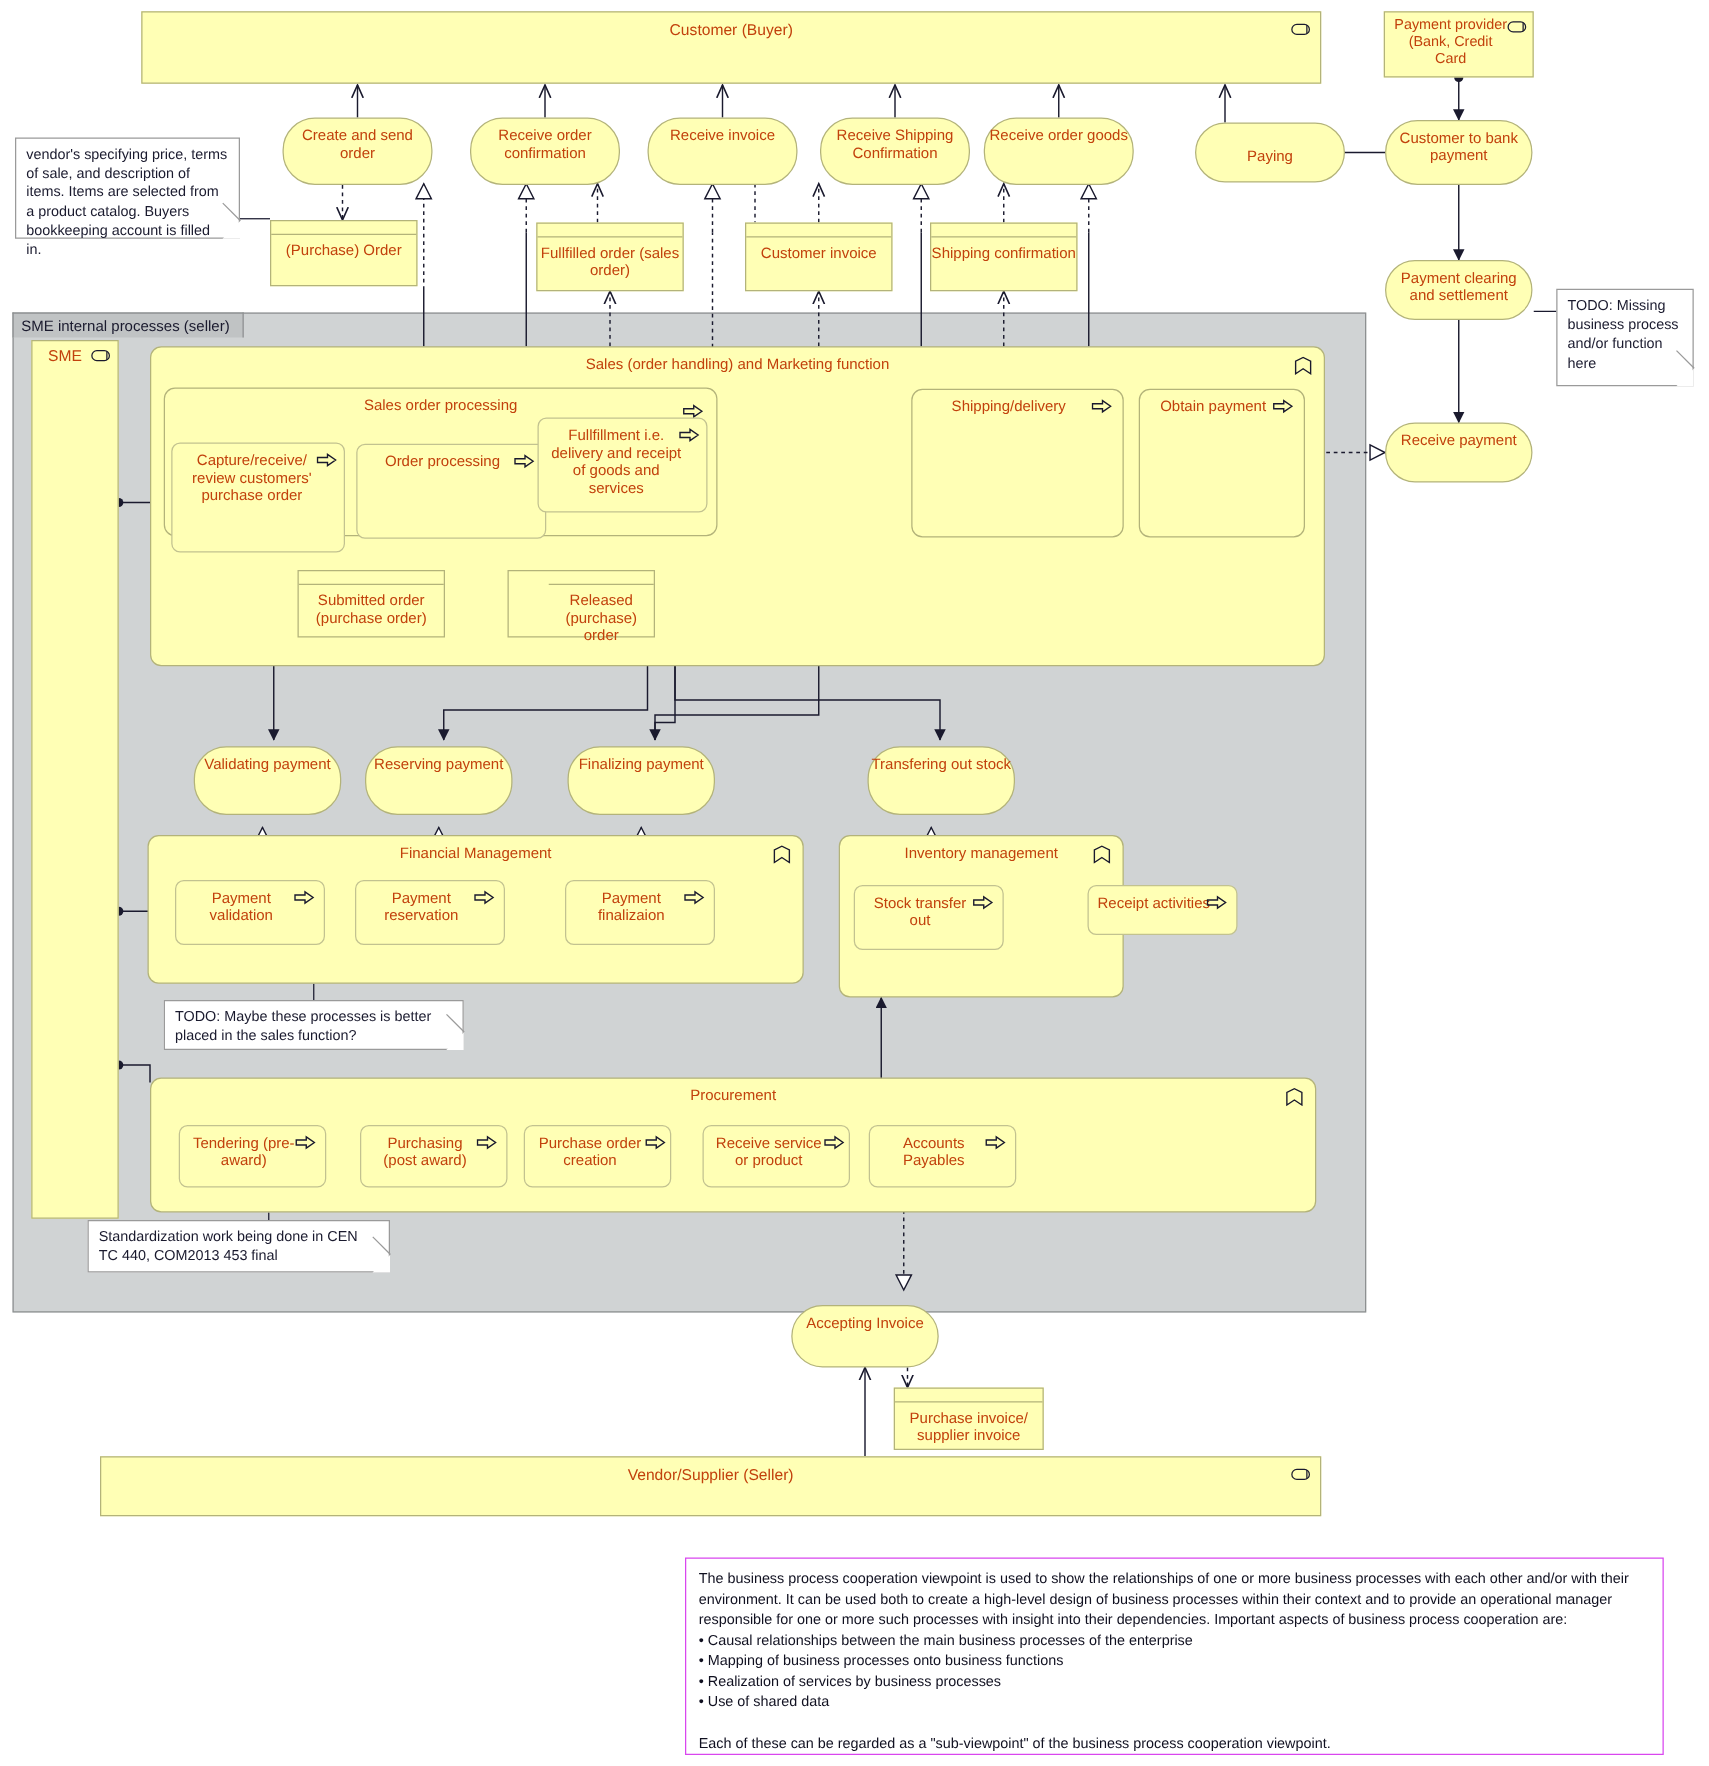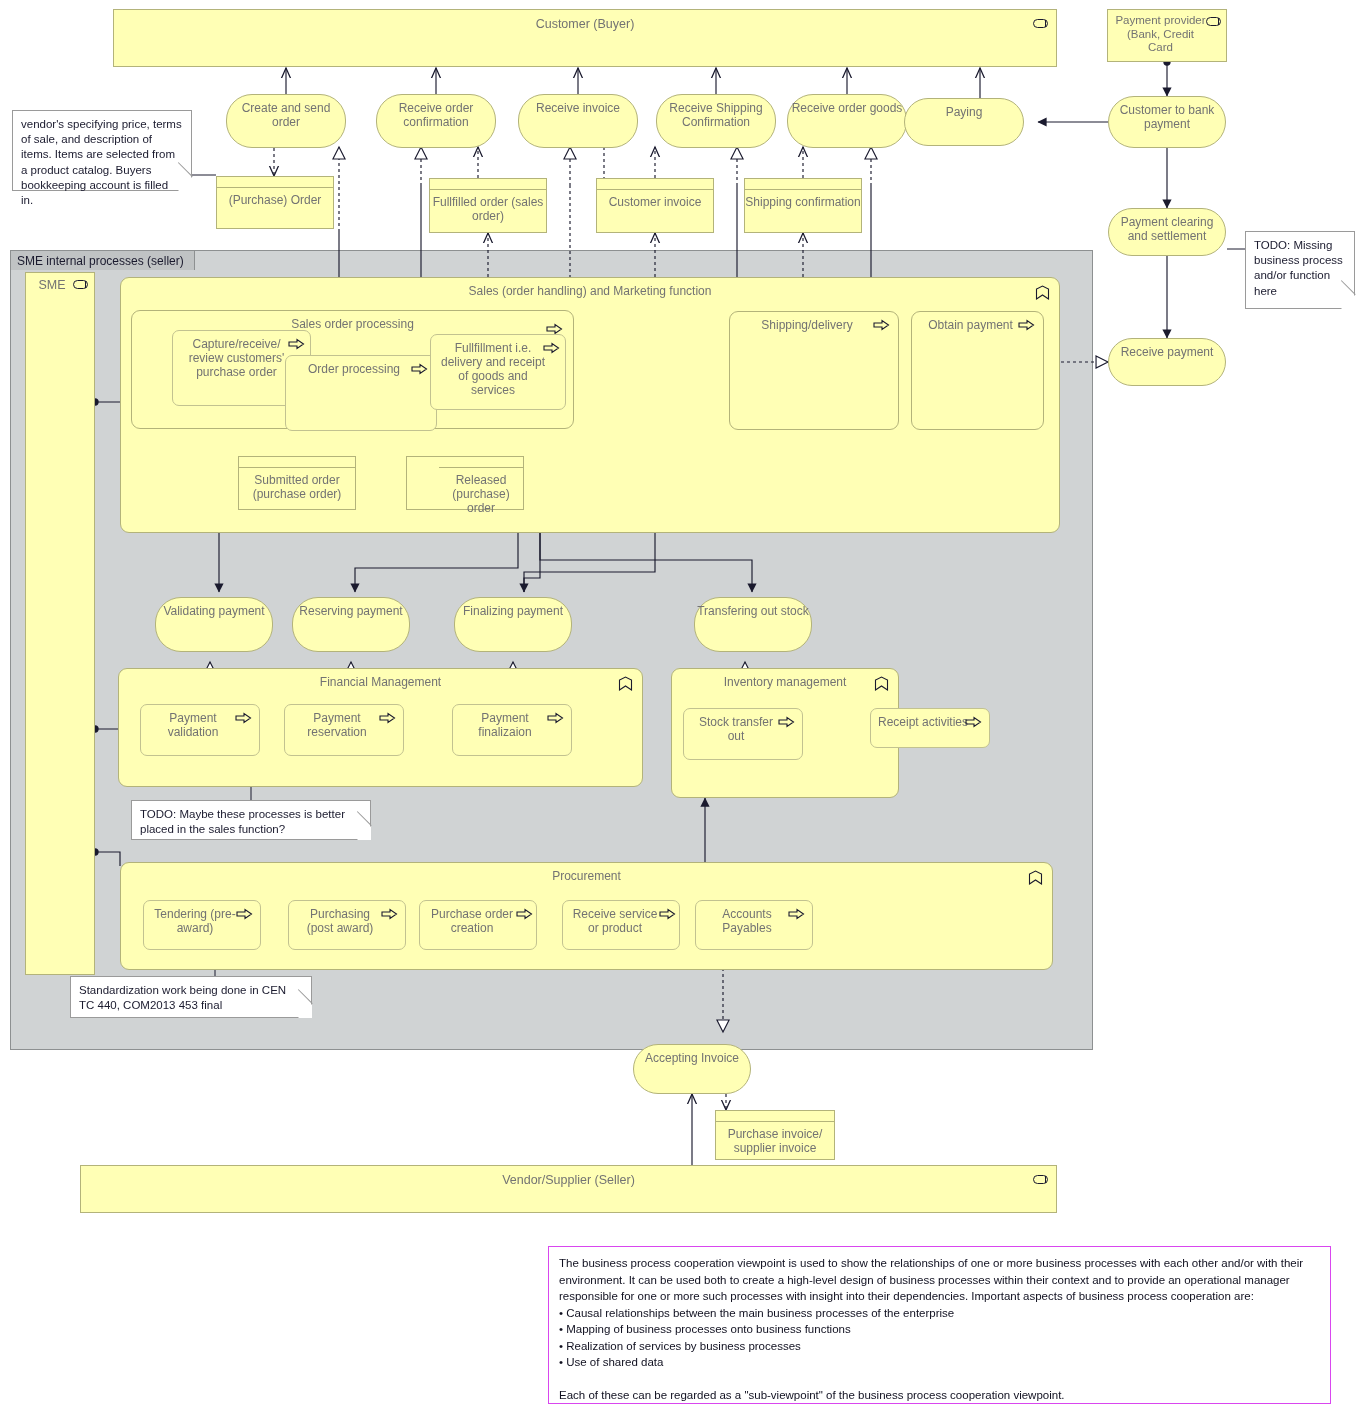--- a/index.html
+++ b/index.html
@@ -19,21 +19,21 @@
     position: absolute;
     left: 0; top: 0;
     width: 1367px; height: 1413px;
     pointer-events: none;
     z-index: 5;
   }
   .node {
     position: absolute;
     border: 1px solid #b3b37a;
     background: #ffffb5;
-    color: #737373;
+    color: #c2410c;
     font-size: 12px;
     line-height: 1.18;
     z-index: 10;
   }
   .node .lbl {
     display: block;
     text-align: center;
     white-space: pre-line;
   }
   
@@ -278,21 +278,21 @@
   </div>
   <div class="node process" style="left:518px; top:94px; width:120px; height:54px;">
     <span class="lbl">Receive invoice</span>
   </div>
   <div class="node process" style="left:656px; top:94px; width:120px; height:54px;">
     <span class="lbl">Receive Shipping Confirmation</span>
   </div>
   <div class="node process" style="left:787px; top:94px; width:120px; height:54px;">
     <span class="lbl">Receive order goods</span>
   </div>
-  <div class="node process" style="left:904px; top:98px; width:120px; height:48px;">
+  <div class="node process" style="left:956px; top:98px; width:120px; height:48px;align-items:center;">
     <span class="lbl">Paying</span>
   </div>
 
   <div class="node object" style="left:216px; top:176px; width:118px; height:53px;">
     <div class="bar"></div>
     <span class="lbl">(Purchase) Order</span>
   </div>
   <div class="node object" style="left:429px; top:178px; width:118px; height:55px;">
     <div class="bar"></div>
     <span class="lbl">Fullfilled order (sales order)</span>
@@ -328,21 +328,21 @@
     </svg>
   </div>
 
   <div class="node func" style="left:131px; top:310px; width:443px; height:119px;">
     <span class="lbl">Sales order processing</span>
     <svg class="arrow-icon" style="right:10px; top:12px;" viewBox="0 0 17 12">
       <path d="M1,4 L9,4 L9,1.5 L15.5,6 L9,10.5 L9,8 L1,8 Z" fill="none" stroke="#1a1a2e" stroke-width="1.1"></path>
     </svg>
   </div>
 
-  <div class="node act" style="left:137px; top:330px; width:139px; height:76px;margin-left:35px;">
+  <div class="node act" style="left:137px; top:354px; width:139px; height:88px;">
     <span class="lbl" style="padding:6px 16px 0 6px;">Capture/receive/ review customers' purchase order</span>
     <svg class="arrow-icon" style="right:5px; top:7px;" viewBox="0 0 17 12">
       <path d="M1,4 L9,4 L9,1.5 L15.5,6 L9,10.5 L9,8 L1,8 Z" fill="none" stroke="#1a1a2e" stroke-width="1.1"></path>
     </svg>
   </div>
   <div class="node act" style="left:285px; top:334px; width:152px; height:76px;margin-top:21px;">
     <span class="lbl" style="padding:6px 20px 0 6px;">Order processing</span>
     <svg class="arrow-icon" style="right:8px; top:7px;" viewBox="0 0 17 12">
       <path d="M1,4 L9,4 L9,1.5 L15.5,6 L9,10.5 L9,8 L1,8 Z" fill="none" stroke="#1a1a2e" stroke-width="1.1"></path>
     </svg>

